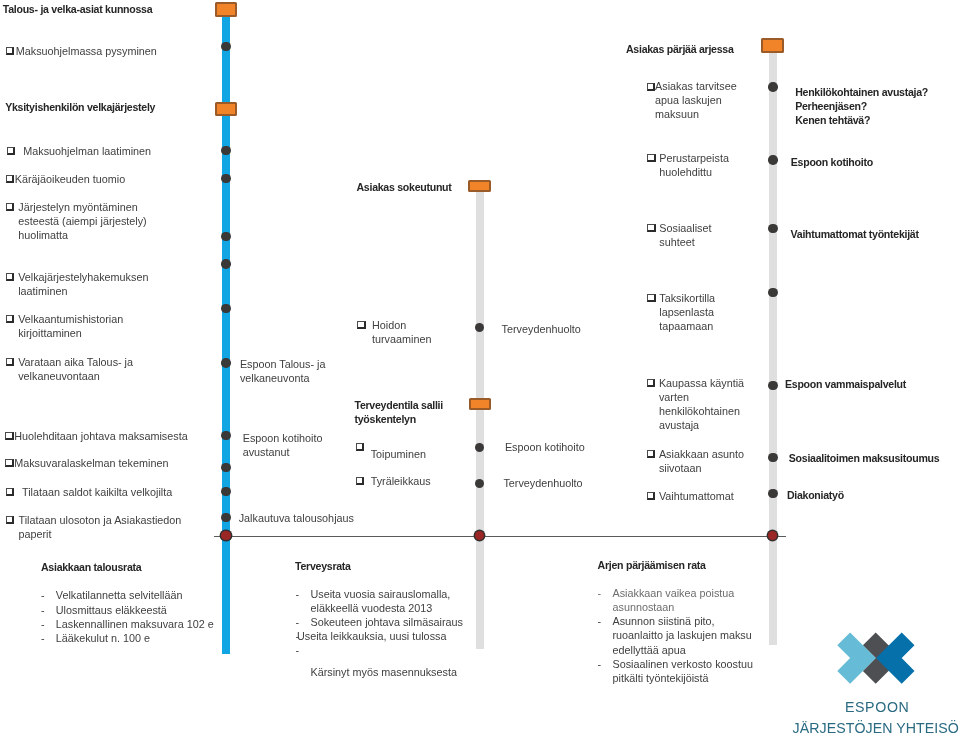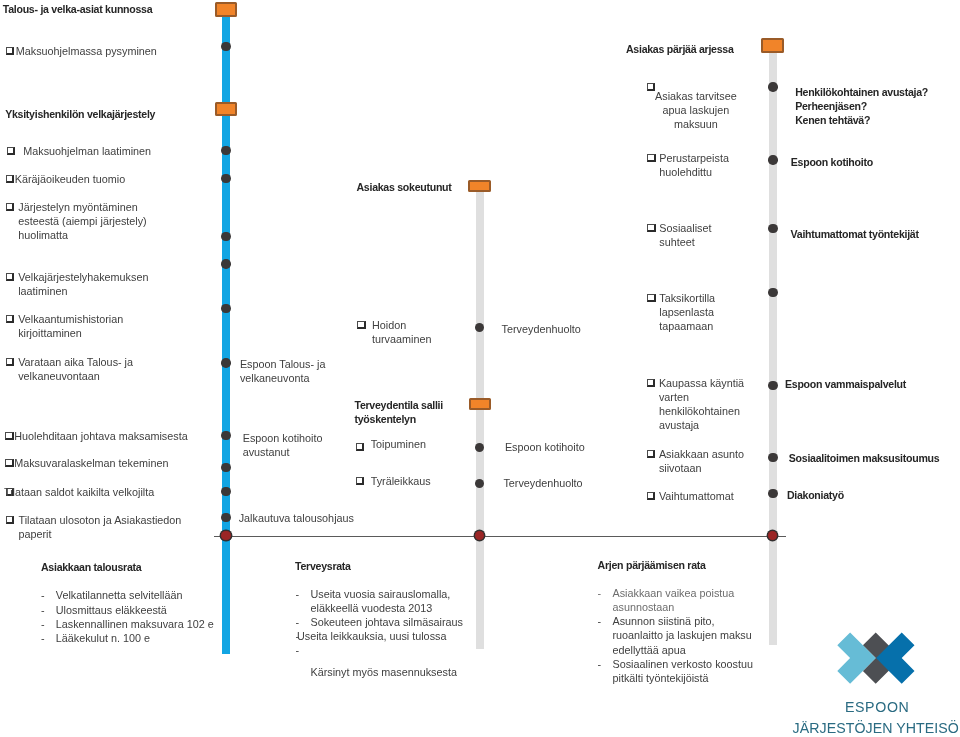--- a/index.html
+++ b/index.html
@@ -21,21 +21,21 @@
 </head>
 <body>
 
 <div class="stage">
 <div class="track" style="left:222.4px;top:3px;width:7.2px;height:651px;background:#12a5e3;"></div>
 <div class="track" style="left:475.9px;top:192px;width:7.7px;height:457px;background:#dfdfdf;"></div>
 <div class="track" style="left:769.0px;top:52px;width:7.8px;height:593px;background:#dfdfdf;"></div>
 <div class="obox" style="left:214.7px;top:2.2px;width:22.6px;height:14.6px;"></div>
 <div class="obox" style="left:214.6px;top:101.6px;width:22.9px;height:14.2px;"></div>
 <div class="b" style="left:2.8px;top:2.3px;">Talous- ja velka-asiat kunnossa</div>
-<div class="b" style="left:5.2px;top:100.3px;margin-top:7px;">Yksityishenkilön velkajärjestely</div>
+<div class="b" style="left:5.2px;top:100.3px;">Yksityishenkilön velkajärjestely</div>
 <div class="cbx" style="left:6.1px;top:47.0px;"></div>
 <div class="t" style="left:15.8px;top:43.9px;">Maksuohjelmassa pysyminen</div>
 <div class="cbx" style="left:6.6px;top:146.6px;"></div>
 <div class="t" style="left:23.3px;top:143.5px;">Maksuohjelman laatiminen</div>
 <div class="cbx" style="left:5.8px;top:174.8px;"></div>
 <div class="t" style="left:14.8px;top:171.7px;">Käräjäoikeuden tuomio</div>
 <div class="cbx" style="left:5.8px;top:202.8px;"></div>
 <div class="t" style="left:18.3px;top:199.7px;">Järjestelyn myöntäminen
 esteestä (aiempi järjestely)
 huolimatta</div>
@@ -46,21 +46,21 @@
 <div class="t" style="left:18.2px;top:312.1px;">Velkaantumishistorian
 kirjoittaminen</div>
 <div class="cbx" style="left:5.8px;top:357.9px;"></div>
 <div class="t" style="left:18.2px;top:354.8px;">Varataan aika Talous- ja
 velkaneuvontaan</div>
 <div class="cbx" style="left:5.2px;top:431.8px;"></div>
 <div class="t" style="left:14.2px;top:428.7px;">Huolehditaan johtava maksamisesta</div>
 <div class="cbx" style="left:5.2px;top:459.4px;"></div>
 <div class="t" style="left:14.2px;top:456.3px;">Maksuvaralaskelman tekeminen</div>
 <div class="cbx" style="left:5.7px;top:487.9px;"></div>
-<div class="t" style="left:4px;top:484.8px;text-align:center;">Tilataan saldot kaikilta velkojilta</div>
+<div class="t" style="left:22px;top:484.8px;text-align:center;">Tilataan saldot kaikilta velkojilta</div>
 <div class="cbx" style="left:5.7px;top:516.0px;"></div>
 <div class="t" style="left:18.5px;top:512.9px;">Tilataan ulosoton ja Asiakastiedon
 paperit</div>
 <div class="dot" style="left:221.30px;top:41.70px;width:9.4px;height:9.4px;"></div>
 <div class="dot" style="left:221.30px;top:145.70px;width:9.4px;height:9.4px;"></div>
 <div class="dot" style="left:221.30px;top:174.00px;width:9.4px;height:9.4px;"></div>
 <div class="dot" style="left:221.30px;top:231.70px;width:9.4px;height:9.4px;"></div>
 <div class="dot" style="left:221.30px;top:259.30px;width:9.4px;height:9.4px;"></div>
 <div class="dot" style="left:221.30px;top:304.10px;width:9.4px;height:9.4px;"></div>
 <div class="dot" style="left:221.30px;top:358.30px;width:9.4px;height:9.4px;"></div>
@@ -75,33 +75,33 @@
 <div class="t" style="left:238.7px;top:511.0px;">Jalkautuva talousohjaus</div>
 <div class="obox" style="left:468.4px;top:180.4px;width:22.6px;height:11.9px;"></div>
 <div class="obox" style="left:468.6px;top:397.7px;width:22.4px;height:12.1px;"></div>
 <div class="b" style="left:356.5px;top:179.9px;">Asiakas sokeutunut</div>
 <div class="b" style="left:354.5px;top:397.5px;">Terveydentila sallii
 työskentelyn</div>
 <div class="cbx" style="left:357.4px;top:320.9px;"></div>
 <div class="t" style="left:372.0px;top:317.8px;">Hoidon
 turvaaminen</div>
 <div class="cbx" style="left:355.6px;top:443.0px;"></div>
-<div class="t" style="left:370.7px;top:437px;">Toipuminen</div>
+<div class="t" style="left:370.7px;top:447px;">Toipuminen</div>
 <div class="cbx" style="left:355.6px;top:476.8px;"></div>
 <div class="t" style="left:370.7px;top:473.7px;">Tyräleikkaus</div>
 <div class="dot" style="left:475.05px;top:322.90px;width:9.4px;height:9.4px;"></div>
 <div class="dot" style="left:475.05px;top:443.10px;width:9.4px;height:9.4px;"></div>
 <div class="dot" style="left:475.05px;top:478.90px;width:9.4px;height:9.4px;"></div>
 <div class="t" style="left:501.6px;top:322.3px;">Terveydenhuolto</div>
 <div class="t" style="left:504.9px;top:439.8px;">Espoon kotihoito</div>
 <div class="t" style="left:503.4px;top:475.5px;">Terveydenhuolto</div>
 <div class="obox" style="left:761.3px;top:37.9px;width:23.2px;height:14.9px;"></div>
 <div class="b" style="left:626.0px;top:41.9px;">Asiakas pärjää arjessa</div>
 <div class="cbx" style="left:647.1px;top:83.3px;"></div>
-<div class="t" style="left:655.1px;top:89px;text-align:center;">Asiakas tarvitsee
+<div class="t" style="left:655.1px;top:79px;">Asiakas tarvitsee
 apua laskujen
 maksuun</div>
 <div class="cbx" style="left:647.3px;top:153.6px;"></div>
 <div class="t" style="left:659.3px;top:150.5px;">Perustarpeista
 huolehdittu</div>
 <div class="cbx" style="left:647.3px;top:223.6px;"></div>
 <div class="t" style="left:659.3px;top:220.5px;">Sosiaaliset
 suhteet</div>
 <div class="cbx" style="left:647.3px;top:294.4px;"></div>
 <div class="t" style="left:659.3px;top:291.3px;">Taksikortilla

